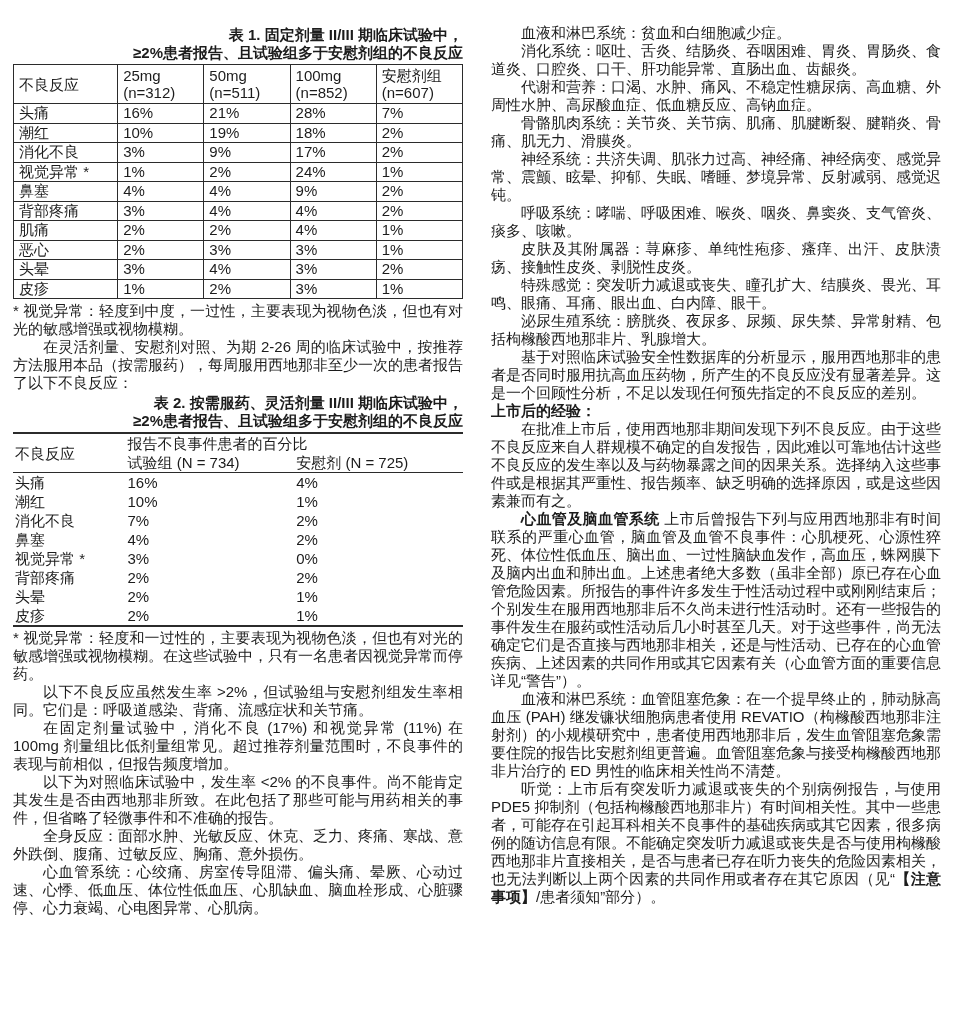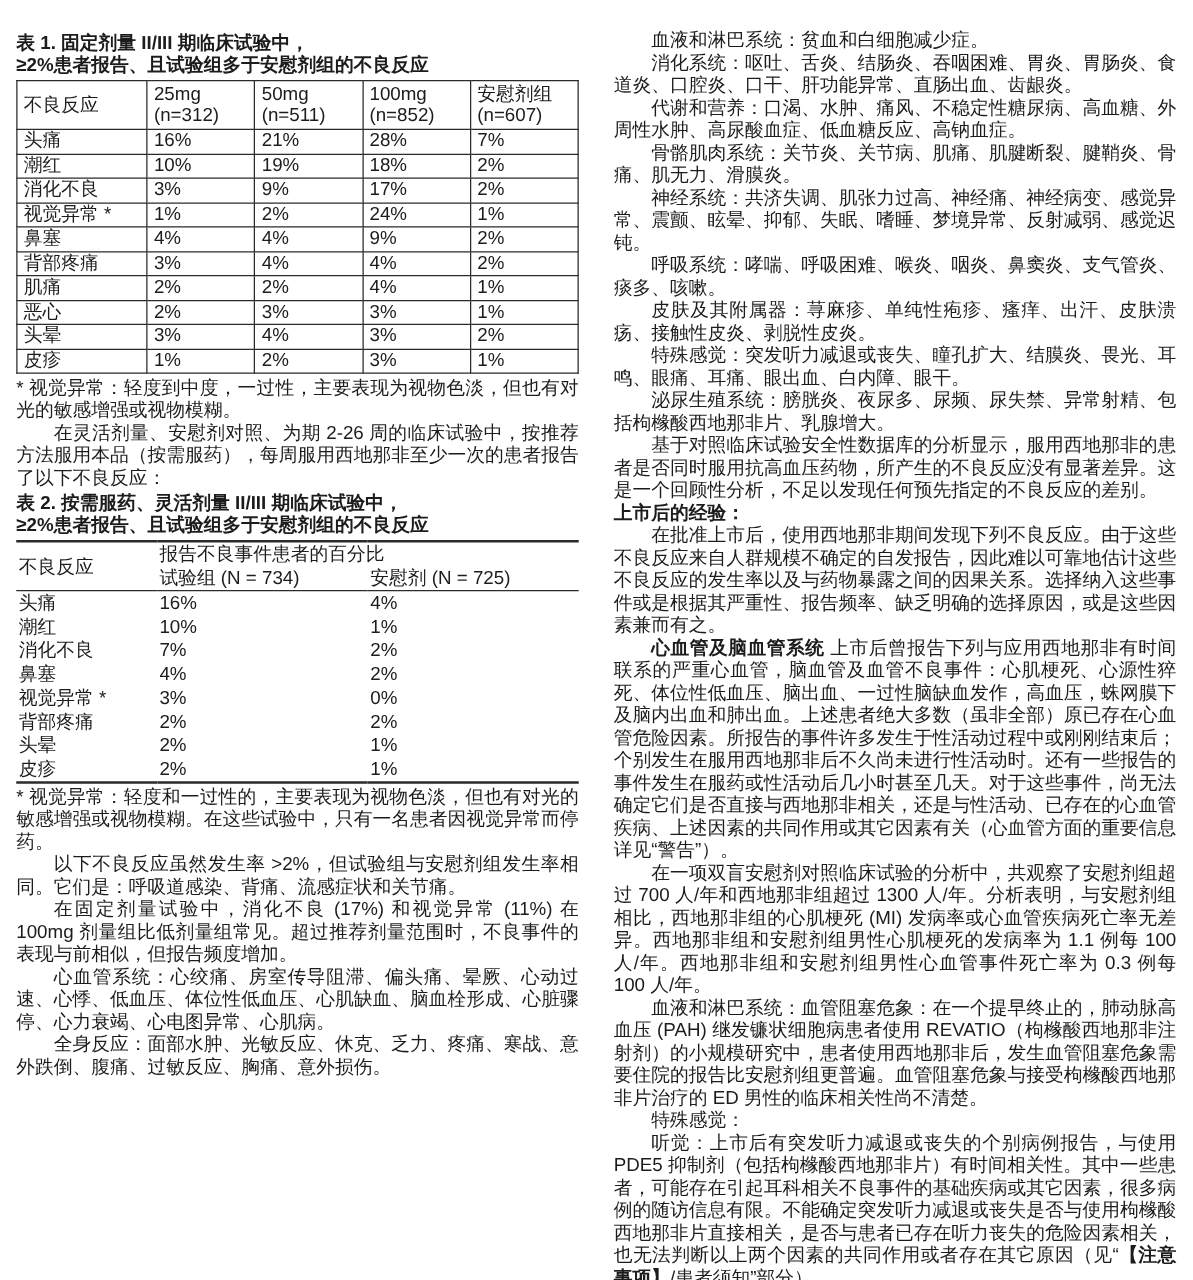--- a/index.html
+++ b/index.html
@@ -7,21 +7,21 @@
     width:954px;height:1024px;background:#ffffff;
     font-family:"Liberation Sans","DejaVu Sans",sans-serif;
     color:#1c1c1c;overflow:hidden;
   }
   .page{display:flex;box-sizing:border-box;padding:24px 13px 0 13px;gap:28px;}
   .col{width:450px;flex:0 0 450px;font-size:15px;line-height:18px;text-align:justify;}
   p{margin:0;}
   .para{text-indent:2em;}
   .footnote{text-indent:0;margin-top:2px;}
   .heading{font-weight:bold;text-indent:0;}
-  .tbl-title{text-align:left;font-weight:bold;line-height:17.5px;margin:2px 0 2px;}
+  .tbl-title{text-align:right;font-weight:bold;line-height:17.5px;margin:2px 0 2px;}
   table{border-collapse:collapse;width:100%;table-layout:fixed;border-radius:19px;}
   .t1{margin:3px 0 3px;}
   .t1 th,.t1 td{
     border:1.5px solid #2b2b2b;padding:0 5px;font-weight:normal;
     text-align:left;font-size:15px;line-height:18.5px;vertical-align:middle;
   }
   .t1 th{padding:2px 5px;line-height:17px;}
   .t2{margin:3px 0 2px;border-top:2px solid #2b2b2b;border-bottom:2px solid #2b2b2b;}
   .t2 td{padding:0 2px;font-size:15px;line-height:19px;vertical-align:middle;text-align:left;}
   .t2 thead td{border-bottom:1.5px solid #2b2b2b;}
@@ -206,37 +206,36 @@
             <td>皮疹</td>
             <td>2%</td>
             <td>1%</td>
           </tr>
       </tbody>
     </table>
 
     <p class="footnote">* 视觉异常：轻度和一过性的，主要表现为视物色淡，但也有对光的敏感增强或视物模糊。在这些试验中，只有一名患者因视觉异常而停药。</p>
     <p class="para">以下不良反应虽然发生率 &gt;2%，但试验组与安慰剂组发生率相同。它们是：呼吸道感染、背痛、流感症状和关节痛。</p>
     <p class="para">在固定剂量试验中，消化不良 (17%) 和视觉异常 (11%) 在 100mg 剂量组比低剂量组常见。超过推荐剂量范围时，不良事件的表现与前相似，但报告频度增加。</p>
+    <p class="para">以下为对照临床试验中，发生率 &lt;2% 的不良事件。尚不能肯定其发生是否由西地那非所致。在此包括了那些可能与用药相关的事件，但省略了轻微事件和不准确的报告。</p>
+    <p class="para">全身反应：面部水肿、光敏反应、休克、乏力、疼痛、寒战、意外跌倒、腹痛、过敏反应、胸痛、意外损伤。</p>
     <p class="para">心血管系统：心绞痛、房室传导阻滞、偏头痛、晕厥、心动过速、心悸、低血压、体位性低血压、心肌缺血、脑血栓形成、心脏骤停、心力衰竭、心电图异常、心肌病。</p>
-    <p class="para">全身反应：面部水肿、光敏反应、休克、乏力、疼痛、寒战、意外跌倒、腹痛、过敏反应、胸痛、意外损伤。</p>
   </div>
 
   <div class="col">
     <p class="para">血液和淋巴系统：贫血和白细胞减少症。</p>
     <p class="para">消化系统：呕吐、舌炎、结肠炎、吞咽困难、胃炎、胃肠炎、食道炎、口腔炎、口干、肝功能异常、直肠出血、齿龈炎。</p>
     <p class="para">代谢和营养：口渴、水肿、痛风、不稳定性糖尿病、高血糖、外周性水肿、高尿酸血症、低血糖反应、高钠血症。</p>
     <p class="para">骨骼肌肉系统：关节炎、关节病、肌痛、肌腱断裂、腱鞘炎、骨痛、肌无力、滑膜炎。</p>
     <p class="para">神经系统：共济失调、肌张力过高、神经痛、神经病变、感觉异常、震颤、眩晕、抑郁、失眠、嗜睡、梦境异常、反射减弱、感觉迟钝。</p>
     <p class="para">呼吸系统：哮喘、呼吸困难、喉炎、咽炎、鼻窦炎、支气管炎、痰多、咳嗽。</p>
     <p class="para">皮肤及其附属器：荨麻疹、单纯性疱疹、瘙痒、出汗、皮肤溃疡、接触性皮炎、剥脱性皮炎。</p>
     <p class="para">特殊感觉：突发听力减退或丧失、瞳孔扩大、结膜炎、畏光、耳鸣、眼痛、耳痛、眼出血、白内障、眼干。</p>
     <p class="para">泌尿生殖系统：膀胱炎、夜尿多、尿频、尿失禁、异常射精、包括枸橼酸西地那非片、乳腺增大。</p>
     <p class="para">基于对照临床试验安全性数据库的分析显示，服用西地那非的患者是否同时服用抗高血压药物，所产生的不良反应没有显著差异。这是一个回顾性分析，不足以发现任何预先指定的不良反应的差别。</p>
     <p class="heading">上市后的经验：</p>
     <p class="para">在批准上市后，使用西地那非期间发现下列不良反应。由于这些不良反应来自人群规模不确定的自发报告，因此难以可靠地估计这些不良反应的发生率以及与药物暴露之间的因果关系。选择纳入这些事件或是根据其严重性、报告频率、缺乏明确的选择原因，或是这些因素兼而有之。</p>
     <p class="para"><b>心血管及脑血管系统</b><span> 上市后曾报告下列与应用西地那非有时间联系的严重心血管，脑血管及血管不良事件：心肌梗死、心源性猝死、体位性低血压、脑出血、一过性脑缺血发作，高血压，蛛网膜下及脑内出血和肺出血。上述患者绝大多数（虽非全部）原已存在心血管危险因素。所报告的事件许多发生于性活动过程中或刚刚结束后；个别发生在服用西地那非后不久尚未进行性活动时。还有一些报告的事件发生在服药或性活动后几小时甚至几天。对于这些事件，尚无法确定它们是否直接与西地那非相关，还是与性活动、已存在的心血管疾病、上述因素的共同作用或其它因素有关（心血管方面的重要信息详见“警告”）。</span></p>
-    <p class="para">在一项双盲安慰剂对照临床试验的分析中，共观察了安慰剂组超过 700 人/年和西地那非组超过 1300 人/年。分析表明，与安慰剂组相比，西地那非组的心肌梗死 (MI) 发病率或心血管疾病死亡率无差异。西地那非组和安慰剂组男性心肌梗死的发病率为 1.1 例每 100 人/年。西地那非组和安慰剂组男性心血管事件死亡率为 0.3 例每 100 人/年。</p>
     <p class="para">血液和淋巴系统：血管阻塞危象：在一个提早终止的，肺动脉高血压 (PAH) 继发镰状细胞病患者使用 REVATIO（枸橼酸西地那非注射剂）的小规模研究中，患者使用西地那非后，发生血管阻塞危象需要住院的报告比安慰剂组更普遍。血管阻塞危象与接受枸橼酸西地那非片治疗的 ED 男性的临床相关性尚不清楚。</p>
-    <p class="para">特殊感觉：</p>
     <p class="para"><span>听觉：上市后有突发听力减退或丧失的个别病例报告，与使用 PDE5 抑制剂（包括枸橼酸西地那非片）有时间相关性。其中一些患者，可能存在引起耳科相关不良事件的基础疾病或其它因素，很多病例的随访信息有限。不能确定突发听力减退或丧失是否与使用枸橼酸西地那非片直接相关，是否与患者已存在听力丧失的危险因素相关，也无法判断以上两个因素的共同作用或者存在其它原因（见“</span><b>【注意事项】</b><span>/患者须知”部分）。</span></p>
   </div>
 
 </div>
 
 </body></html>

